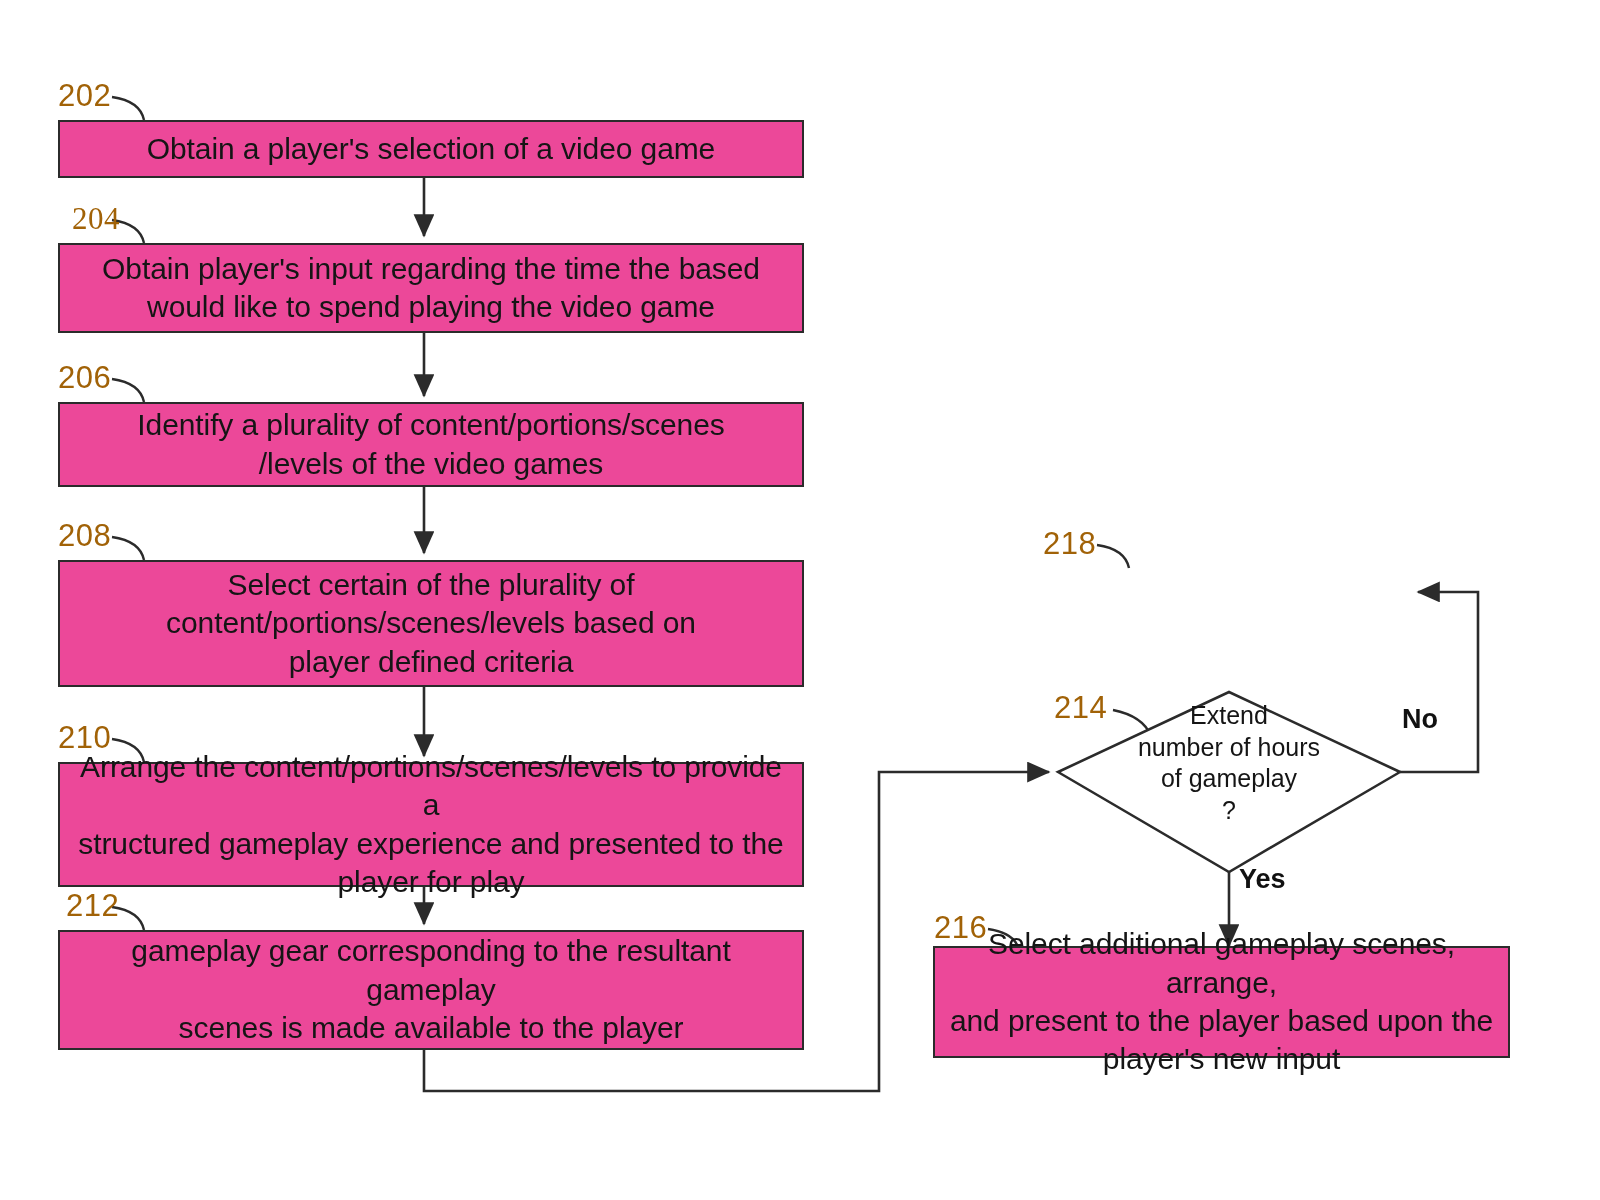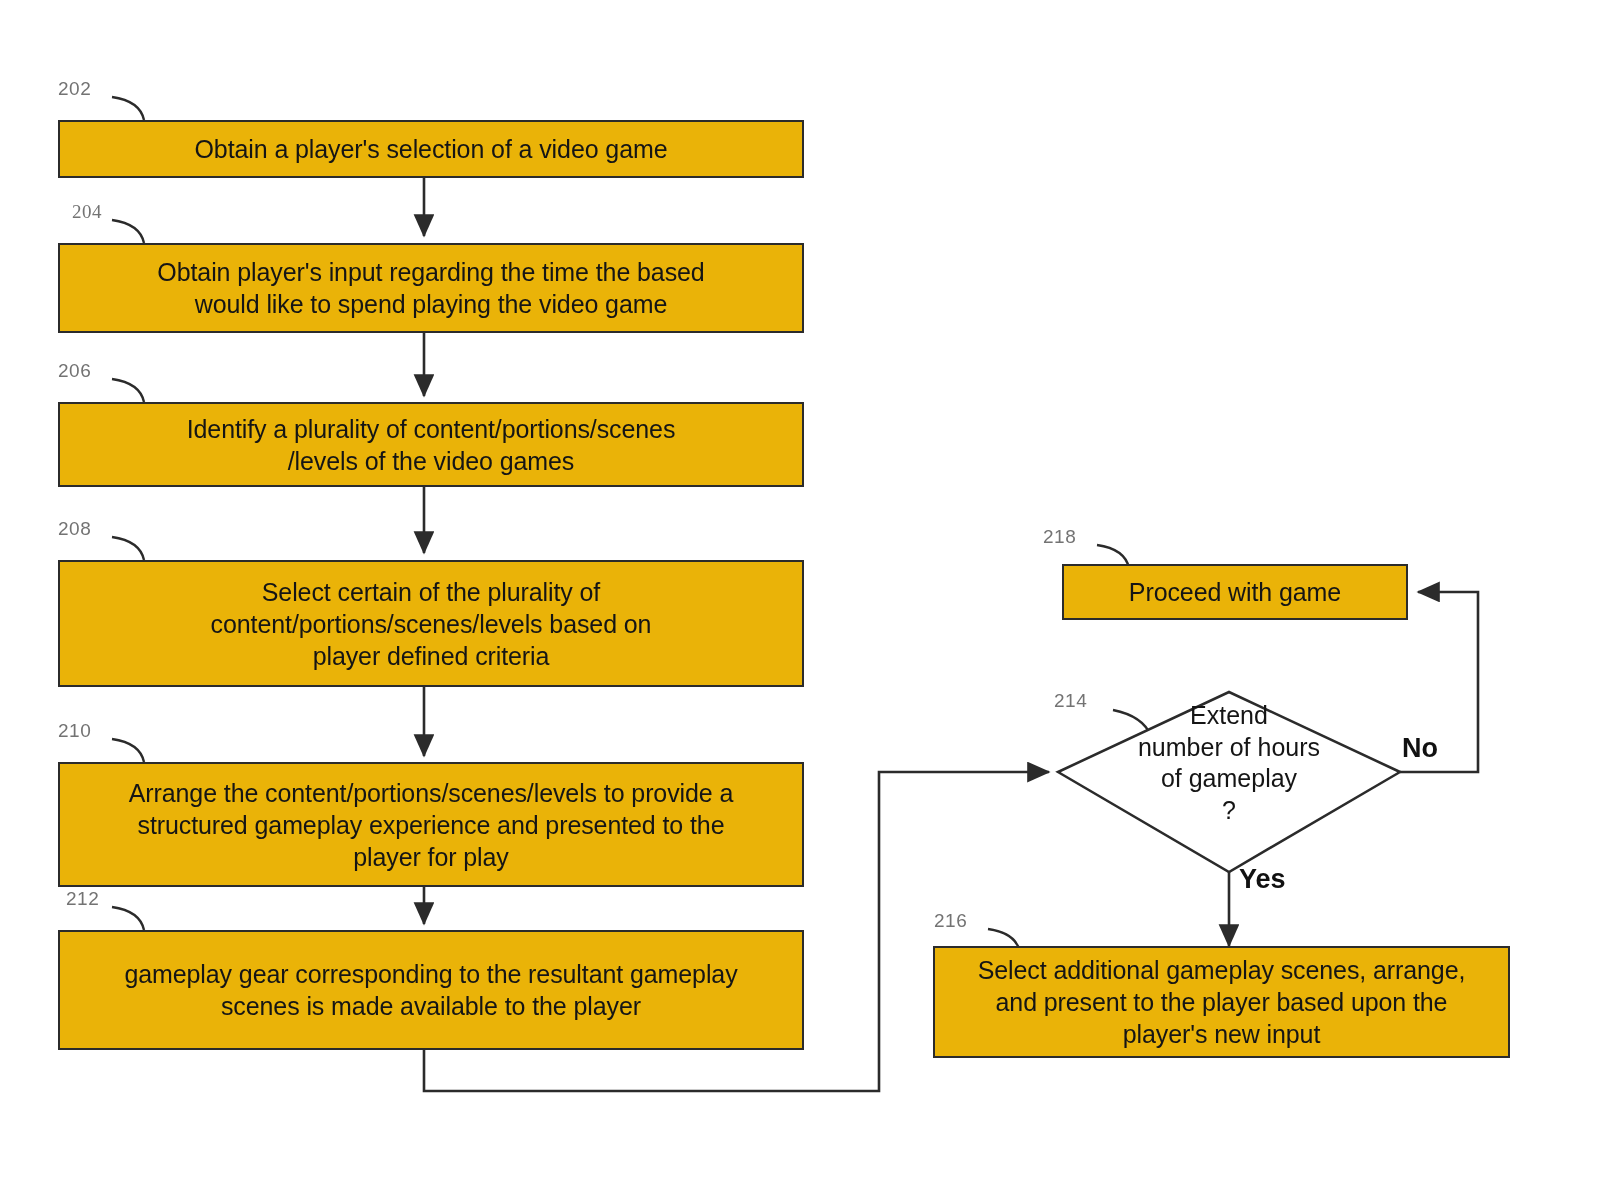--- a/index.html
+++ b/index.html
@@ -17,40 +17,40 @@
     width: 1600px;
     height: 1200px;
     background: #ffffff;
     overflow: hidden;
   }
   
   .node {
     position: absolute;
     box-sizing: border-box;
     border: 2px solid #2b2b2b;
-    background: #eab308;
+    background: #ec4899;
     display: flex;
     align-items: center;
     justify-content: center;
     text-align: center;
     line-height: 1.28;
-    font-size: 25px;
+    font-size: 30px;
     color: #151515;
     padding: 2px 10px;
     letter-spacing: -0.1px;
   }
   .node .txt {
     display: block;
     white-space: pre-line;
   }
   
   .ref {
     position: absolute;
-    font-size: 19px;
-    color: #737373;
+    font-size: 31px;
+    color: #a16207;
     letter-spacing: 0.5px;
     white-space: nowrap;
   }
   
   .branch-label {
     position: absolute;
     font-size: 27px;
     font-weight: bold;
     color: #111111;
     white-space: nowrap;
@@ -147,23 +147,20 @@
     <span class="txt">Arrange the content/portions/scenes/levels to provide a
 structured gameplay experience and presented to the
 player for play</span>
   </div>
 
   <div class="node" style="left:58px; top:930px; width:746px; height:120px;">
     <span class="txt">gameplay gear corresponding to the resultant gameplay
 scenes is made available to the player</span>
   </div>
 
-  <div class="node" style="left:1062px; top:564px; width:346px; height:56px;">
-    <span class="txt">Proceed with game</span>
-  </div>
 
   <div class="node" style="left:933px; top:946px; width:577px; height:112px;">
     <span class="txt">Select additional gameplay scenes, arrange,
 and present to the player based upon the
 player's new input</span>
   </div>
 
   <div class="diamond-text" style="left:1099px; top:700px; width:260px;">Extend
 number of hours
 of gameplay
@@ -172,16 +169,16 @@
   <div class="ref" style="left:58px; top:78px;">202</div>
   <div class="ref" style="left:72px; top:201px;font-family:Liberation Serif, serif;">204</div>
   <div class="ref" style="left:58px; top:360px;">206</div>
   <div class="ref" style="left:58px; top:518px;">208</div>
   <div class="ref" style="left:58px; top:720px;">210</div>
   <div class="ref" style="left:58px; top:888px;margin-left:8px;">212</div>
   <div class="ref" style="left:1043px; top:526px;text-align:center;">218</div>
   <div class="ref" style="left:1054px; top:690px;">214</div>
   <div class="ref" style="left:934px; top:910px;">216</div>
 
-  <div class="branch-label" style="left:1402px; top:733px;">No</div>
+  <div class="branch-label" style="left:1402px; top:704px;">No</div>
   <div class="branch-label" style="left:1239px; top:864px;">Yes</div>
 
 </div>
 
 </body></html>

